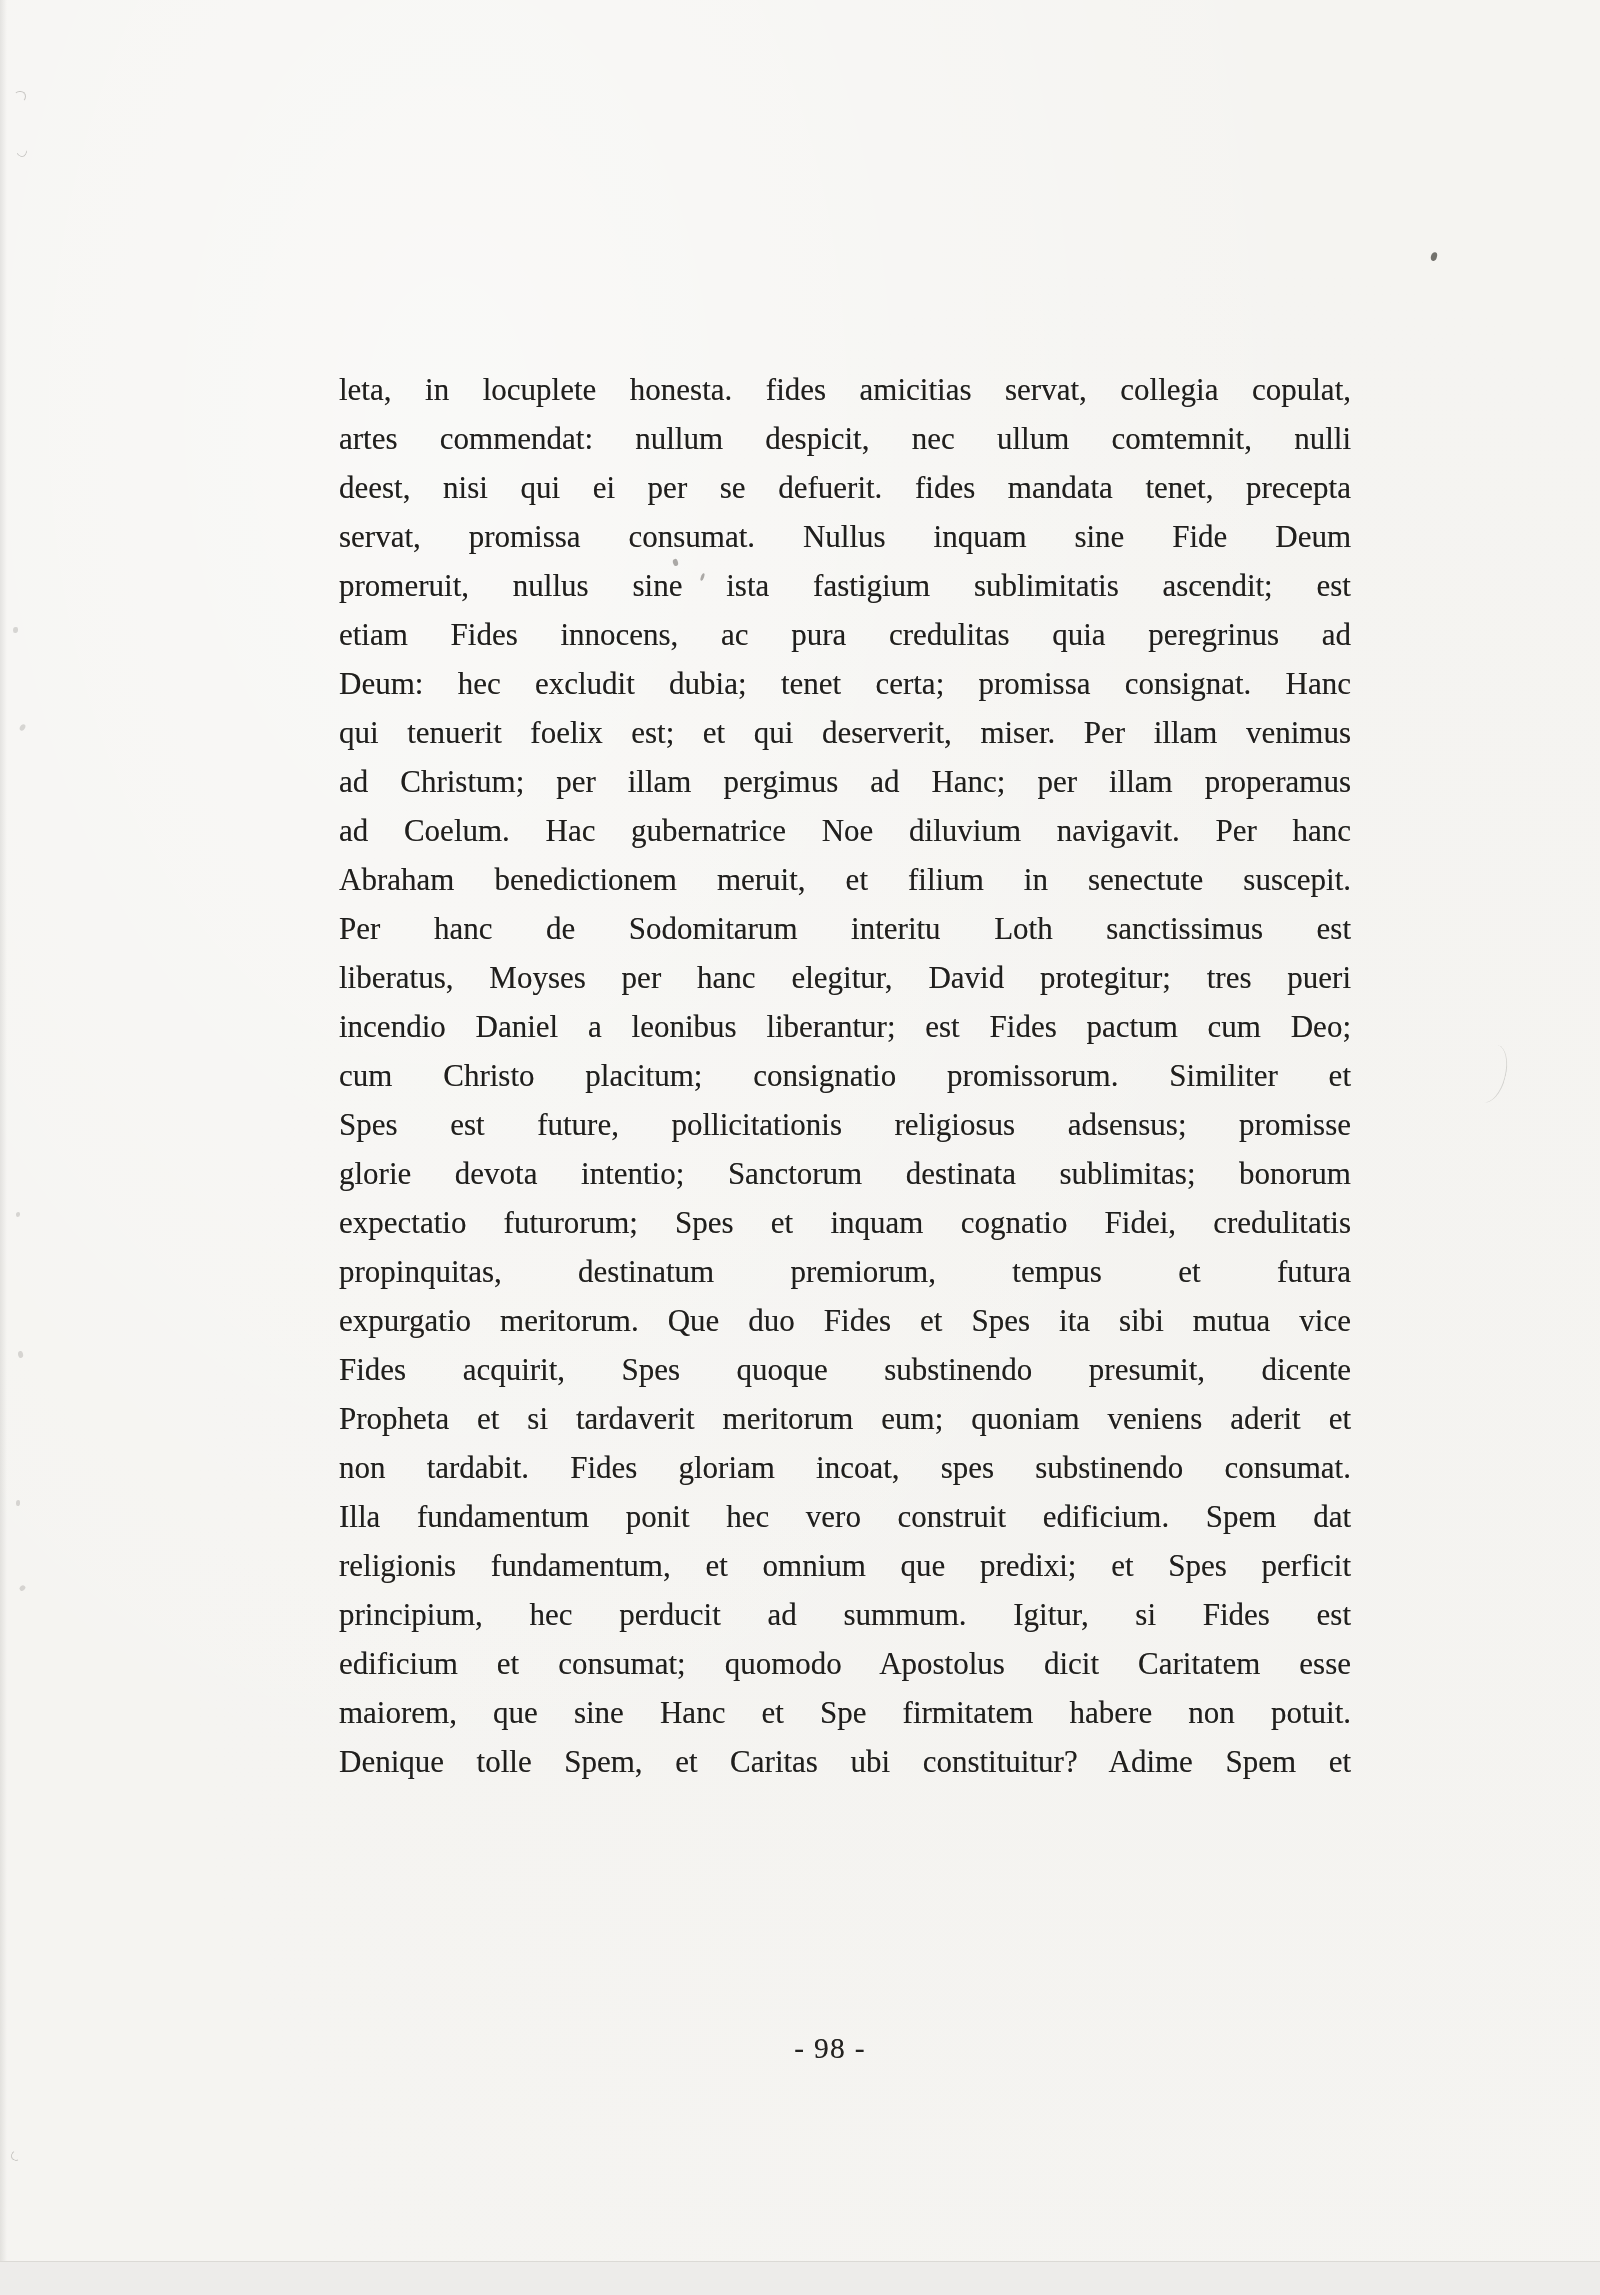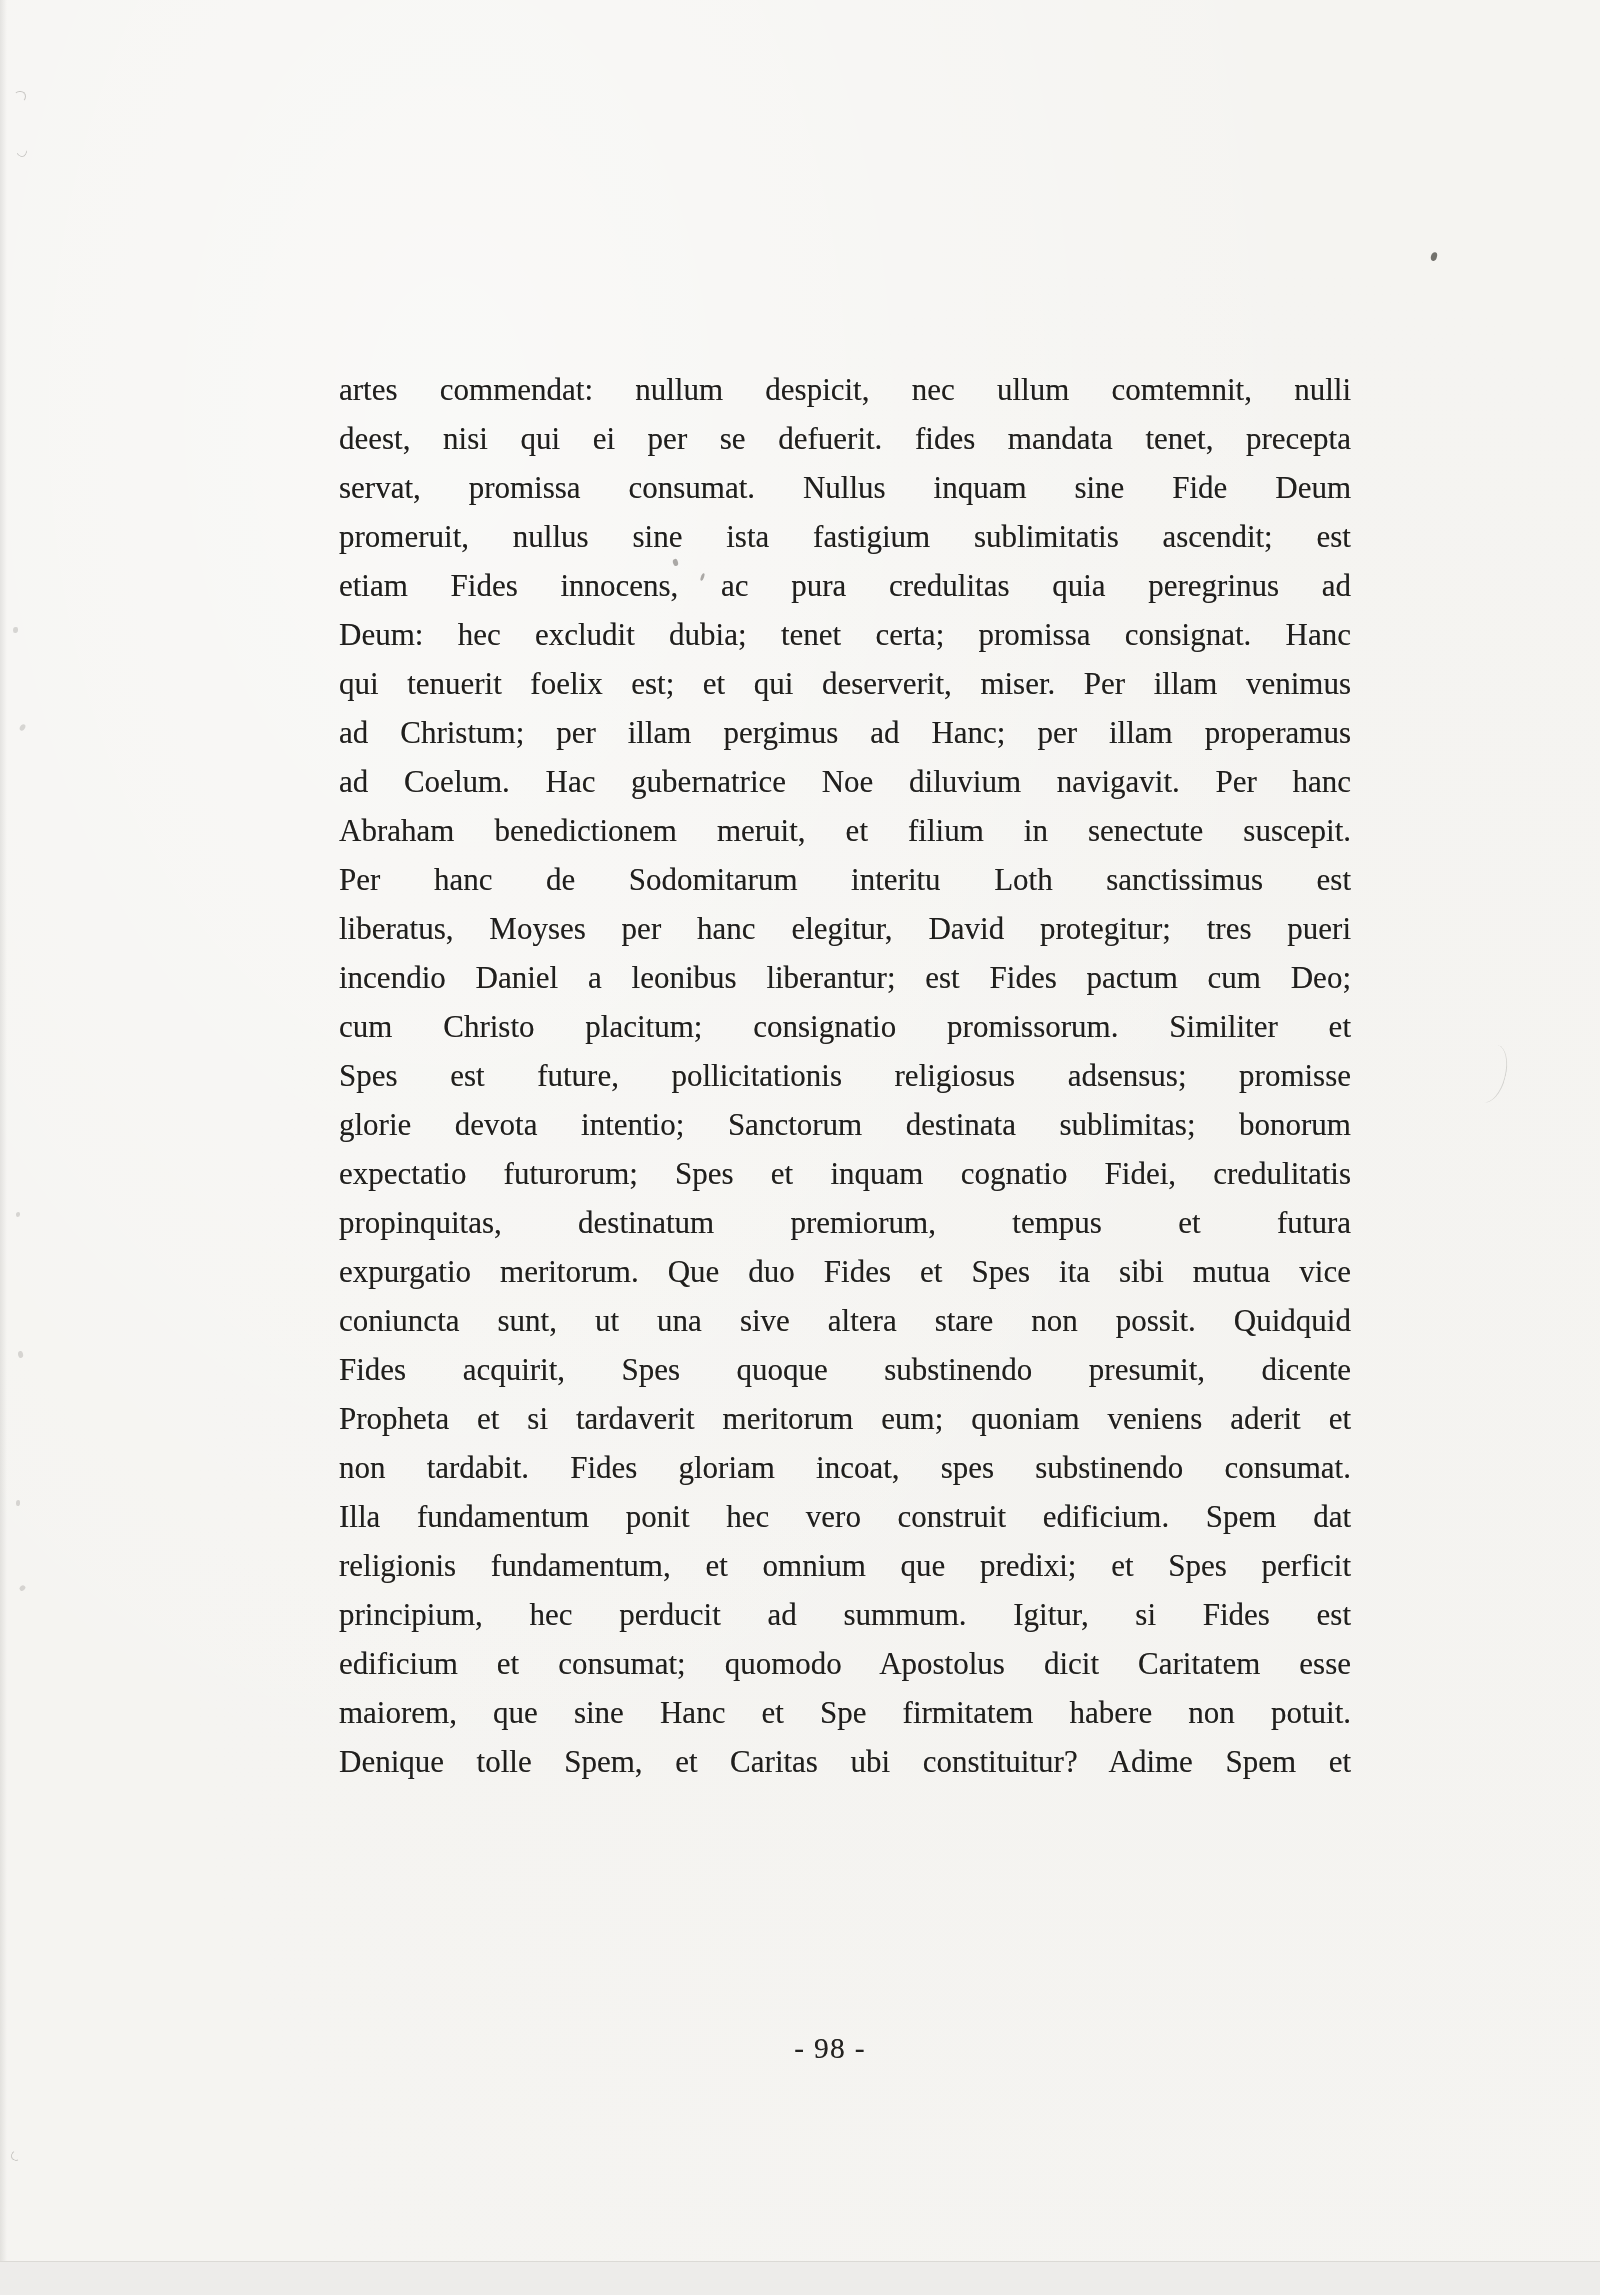--- a/index.html
+++ b/index.html
@@ -79,40 +79,40 @@
   }
 </style>
 </head>
 <body>
 
 <div class="sheet">
 
   <div class="left-edge"></div>
 
   <div class="text-block">
+      <div class="text-line">leta, in locuplete honesta. fides amicitias servat, collegia copulat,</div>
       <div class="text-line">artes commendat: nullum despicit, nec ullum comtemnit, nulli</div>
       <div class="text-line">deest, nisi qui ei per se defuerit. fides mandata tenet, precepta</div>
       <div class="text-line">servat, promissa consumat. Nullus inquam sine Fide Deum</div>
       <div class="text-line">promeruit, nullus sine ista fastigium sublimitatis ascendit; est</div>
       <div class="text-line">etiam Fides innocens, ac pura credulitas quia peregrinus ad</div>
       <div class="text-line">Deum: hec excludit dubia; tenet certa; promissa consignat. Hanc</div>
       <div class="text-line">qui tenuerit foelix est; et qui deserverit, miser. Per illam venimus</div>
       <div class="text-line">ad Christum; per illam pergimus ad Hanc; per illam properamus</div>
       <div class="text-line">ad Coelum. Hac gubernatrice Noe diluvium navigavit. Per hanc</div>
       <div class="text-line">Abraham benedictionem meruit, et filium in senectute suscepit.</div>
       <div class="text-line">Per hanc de Sodomitarum interitu Loth sanctissimus est</div>
       <div class="text-line">liberatus, Moyses per hanc elegitur, David protegitur; tres pueri</div>
       <div class="text-line">incendio Daniel a leonibus liberantur; est Fides pactum cum Deo;</div>
       <div class="text-line">cum Christo placitum; consignatio promissorum. Similiter et</div>
       <div class="text-line">Spes est future, pollicitationis religiosus adsensus; promisse</div>
       <div class="text-line">glorie devota intentio; Sanctorum destinata sublimitas; bonorum</div>
       <div class="text-line">expectatio futurorum; Spes et inquam cognatio Fidei, credulitatis</div>
       <div class="text-line">propinquitas, destinatum premiorum, tempus et futura</div>
       <div class="text-line">expurgatio meritorum. Que duo Fides et Spes ita sibi mutua vice</div>
-      <div class="text-line">coniuncta sunt, ut una sive altera stare non possit. Quidquid</div>
       <div class="text-line">Fides acquirit, Spes quoque substinendo presumit, dicente</div>
       <div class="text-line">Propheta et si tardaverit meritorum eum; quoniam veniens aderit et</div>
       <div class="text-line">non tardabit. Fides gloriam incoat, spes substinendo consumat.</div>
       <div class="text-line">Illa fundamentum ponit hec vero construit edificium. Spem dat</div>
       <div class="text-line">religionis fundamentum, et omnium que predixi; et Spes perficit</div>
       <div class="text-line">principium, hec perducit ad summum. Igitur, si Fides est</div>
       <div class="text-line">edificium et consumat; quomodo Apostolus dicit Caritatem esse</div>
       <div class="text-line">maiorem, que sine Hanc et Spe firmitatem habere non potuit.</div>
       <div class="text-line">Denique tolle Spem, et Caritas ubi constituitur? Adime Spem et</div>
     </div>

